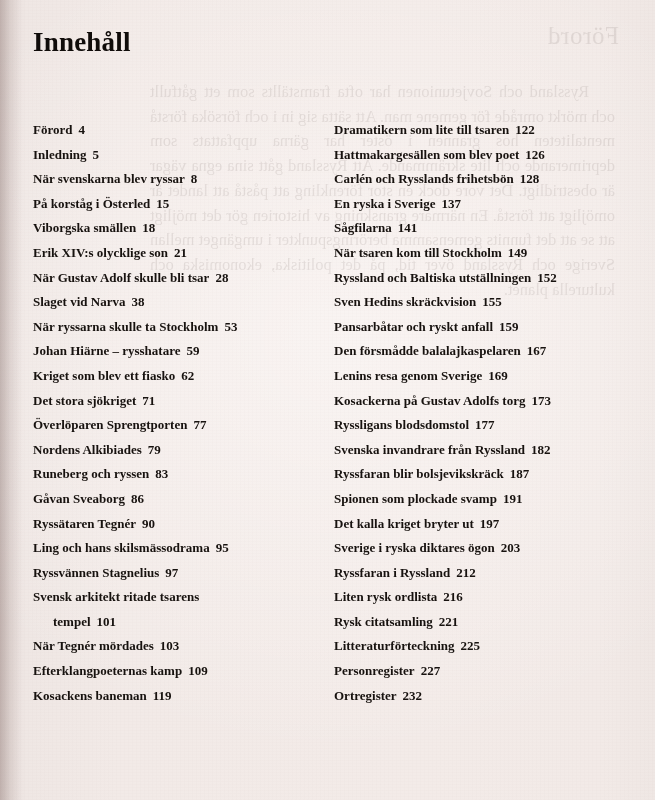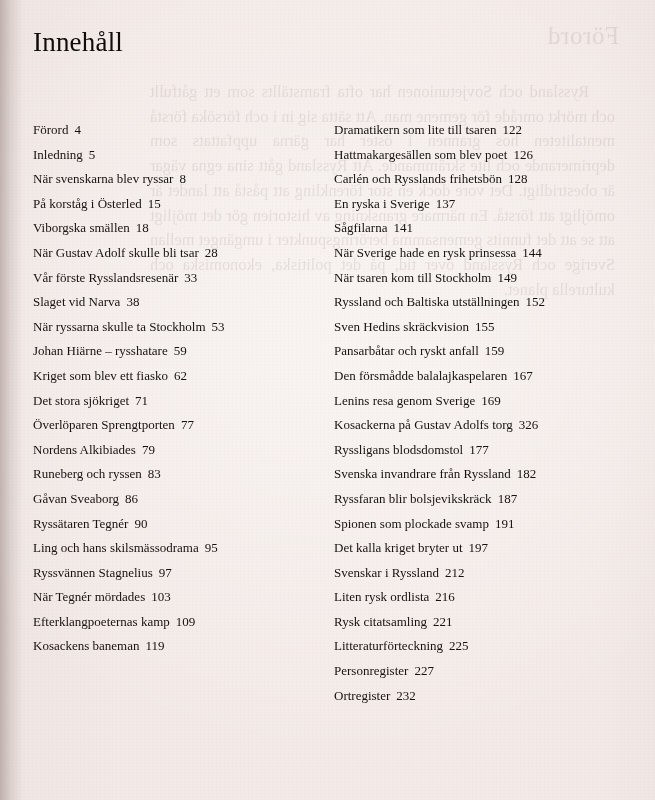--- a/index.html
+++ b/index.html
@@ -77,20 +77,21 @@
     font-size: 16.4px;
     line-height: 24.7px;
     text-align: justify;
     text-indent: 26px;
   }
 
   
   #content {
     position: absolute;
     inset: 0;
+    font-weight: bold;
   }
   #toc-title {
     position: absolute;
     left: 33px;
     top: 25px;
     font-size: 27px;
     line-height: 34px;
     letter-spacing: 0.2px;
     color: #100c0a;
   }
@@ -129,58 +130,59 @@
   <div id="content">
 
     <div id="toc-title">Innehåll</div>
 
     <div class="column" id="column-left">
         <div class="toc-entry"><span class="entry-title">Förord</span><span class="entry-page">4</span></div>
         <div class="toc-entry"><span class="entry-title">Inledning</span><span class="entry-page">5</span></div>
         <div class="toc-entry"><span class="entry-title">När svenskarna blev ryssar</span><span class="entry-page">8</span></div>
         <div class="toc-entry"><span class="entry-title">På korståg i Österled</span><span class="entry-page">15</span></div>
         <div class="toc-entry"><span class="entry-title">Viborgska smällen</span><span class="entry-page">18</span></div>
+        <div class="toc-entry"><span class="entry-title">Erik XIV:s olycklige son</span><span class="entry-page">21</span></div>
         <div class="toc-entry"><span class="entry-title">När Gustav Adolf skulle bli tsar</span><span class="entry-page">28</span></div>
-        <div class="toc-entry"><span class="entry-title">Vår förste Rysslandsresenär</span><span class="entry-page">33</span></div>
         <div class="toc-entry"><span class="entry-title">Slaget vid Narva</span><span class="entry-page">38</span></div>
         <div class="toc-entry"><span class="entry-title">När ryssarna skulle ta Stockholm</span><span class="entry-page">53</span></div>
         <div class="toc-entry"><span class="entry-title">Johan Hiärne – rysshatare</span><span class="entry-page">59</span></div>
         <div class="toc-entry"><span class="entry-title">Kriget som blev ett fiasko</span><span class="entry-page">62</span></div>
         <div class="toc-entry"><span class="entry-title">Det stora sjökriget</span><span class="entry-page">71</span></div>
         <div class="toc-entry"><span class="entry-title">Överlöparen Sprengtporten</span><span class="entry-page">77</span></div>
         <div class="toc-entry"><span class="entry-title">Nordens Alkibiades</span><span class="entry-page">79</span></div>
         <div class="toc-entry"><span class="entry-title">Runeberg och ryssen</span><span class="entry-page">83</span></div>
         <div class="toc-entry"><span class="entry-title">Gåvan Sveaborg</span><span class="entry-page">86</span></div>
         <div class="toc-entry"><span class="entry-title">Ryssätaren Tegnér</span><span class="entry-page">90</span></div>
         <div class="toc-entry"><span class="entry-title">Ling och hans skilsmässodrama</span><span class="entry-page">95</span></div>
         <div class="toc-entry"><span class="entry-title">Ryssvännen Stagnelius</span><span class="entry-page">97</span></div>
+        <div class="toc-entry wrapped"><span class="entry-title">Svensk arkitekt ritade tsarens</span><span class="cont-line"><span>tempel</span><span class="entry-page">101</span></span></div>
         <div class="toc-entry"><span class="entry-title">När Tegnér mördades</span><span class="entry-page">103</span></div>
         <div class="toc-entry"><span class="entry-title">Efterklangpoeternas kamp</span><span class="entry-page">109</span></div>
         <div class="toc-entry"><span class="entry-title">Kosackens baneman</span><span class="entry-page">119</span></div>
       </div>
     <div class="column" id="column-right">
         <div class="toc-entry"><span class="entry-title">Dramatikern som lite till tsaren</span><span class="entry-page">122</span></div>
         <div class="toc-entry"><span class="entry-title">Hattmakargesällen som blev poet</span><span class="entry-page">126</span></div>
         <div class="toc-entry"><span class="entry-title">Carlén och Rysslands frihetsbön</span><span class="entry-page">128</span></div>
         <div class="toc-entry"><span class="entry-title">En ryska i Sverige</span><span class="entry-page">137</span></div>
         <div class="toc-entry"><span class="entry-title">Sågfilarna</span><span class="entry-page">141</span></div>
-        <div class="toc-entry"><span class="entry-title">När Sverige hade en rysk prinsessa</span><span class="entry-page">144</span></div>
         <div class="toc-entry"><span class="entry-title">När tsaren kom till Stockholm</span><span class="entry-page">149</span></div>
         <div class="toc-entry"><span class="entry-title">Ryssland och Baltiska utställningen</span><span class="entry-page">152</span></div>
         <div class="toc-entry"><span class="entry-title">Sven Hedins skräckvision</span><span class="entry-page">155</span></div>
         <div class="toc-entry"><span class="entry-title">Pansarbåtar och ryskt anfall</span><span class="entry-page">159</span></div>
         <div class="toc-entry"><span class="entry-title">Den försmådde balalajkaspelaren</span><span class="entry-page">167</span></div>
         <div class="toc-entry"><span class="entry-title">Lenins resa genom Sverige</span><span class="entry-page">169</span></div>
-        <div class="toc-entry"><span class="entry-title">Kosackerna på Gustav Adolfs torg</span><span class="entry-page">326</span></div>
+        <div class="toc-entry"><span class="entry-title">Kosackerna på Gustav Adolfs torg</span><span class="entry-page">173</span></div>
         <div class="toc-entry"><span class="entry-title">Ryssligans blodsdomstol</span><span class="entry-page">177</span></div>
         <div class="toc-entry"><span class="entry-title">Svenska invandrare från Ryssland</span><span class="entry-page">182</span></div>
         <div class="toc-entry"><span class="entry-title">Ryssfaran blir bolsjevikskräck</span><span class="entry-page">187</span></div>
         <div class="toc-entry"><span class="entry-title">Spionen som plockade svamp</span><span class="entry-page">191</span></div>
         <div class="toc-entry"><span class="entry-title">Det kalla kriget bryter ut</span><span class="entry-page">197</span></div>
-        <div class="toc-entry"><span class="entry-title">Svenskar i Ryssland</span><span class="entry-page">212</span></div>
+        <div class="toc-entry"><span class="entry-title">Sverige i ryska diktares ögon</span><span class="entry-page">203</span></div>
+        <div class="toc-entry"><span class="entry-title">Ryssfaran i Ryssland</span><span class="entry-page">212</span></div>
         <div class="toc-entry"><span class="entry-title">Liten rysk ordlista</span><span class="entry-page">216</span></div>
         <div class="toc-entry"><span class="entry-title">Rysk citatsamling</span><span class="entry-page">221</span></div>
         <div class="toc-entry"><span class="entry-title">Litteraturförteckning</span><span class="entry-page">225</span></div>
         <div class="toc-entry"><span class="entry-title">Personregister</span><span class="entry-page">227</span></div>
         <div class="toc-entry"><span class="entry-title">Ortregister</span><span class="entry-page">232</span></div>
       </div>
 
   </div>
 </div>
 

